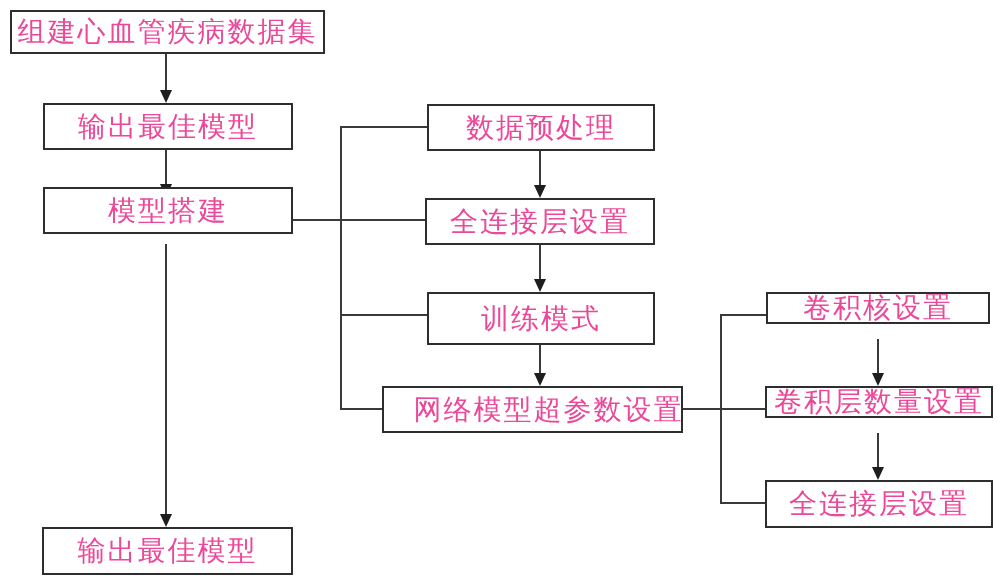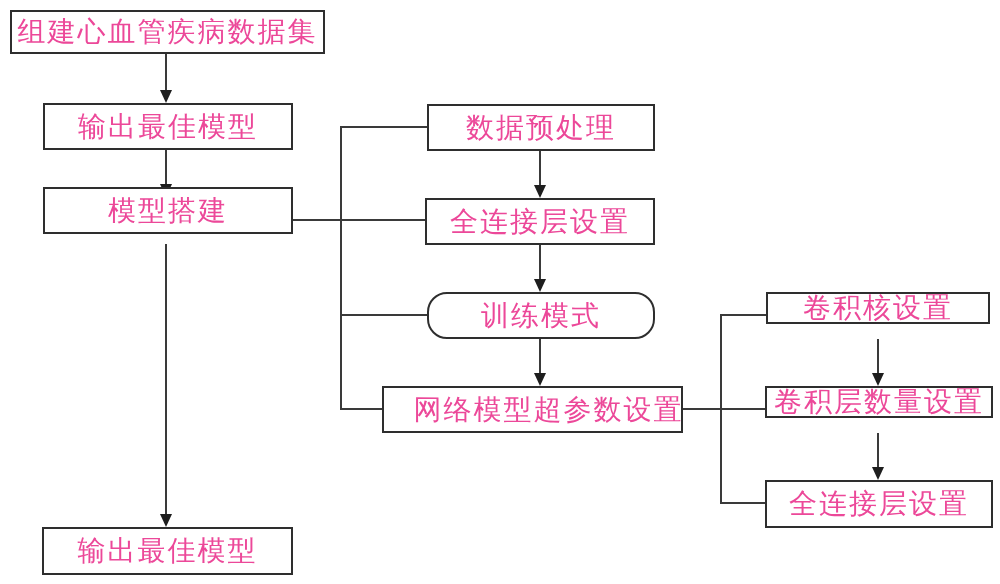--- a/index.html
+++ b/index.html
@@ -61,21 +61,21 @@
   <div class="node" style="left:43px; top:103px; width:250px; height:47px;">输出最佳模型</div>
 
   <div class="node" style="left:43px; top:187px; width:250px; height:47px;">模型搭建</div>
 
   <div class="node" style="left:42px; top:527px; width:251px; height:48px;">输出最佳模型</div>
 
   <div class="node" style="left:427px; top:104px; width:228px; height:47px;">数据预处理</div>
 
   <div class="node" style="left:425px; top:198px; width:230px; height:47px;">全连接层设置</div>
 
-  <div class="node" style="left:427px; top:292px; width:228px; height:47px;border-radius:20px;">训练模式</div>
+  <div class="node" style="left:427px; top:292px; width:228px; height:53px;">训练模式</div>
 
   <div class="node" style="left:382px; top:386px; width:301px; height:47px;padding-left:32px;">网络模型超参数设置</div>
 
   <div class="node" style="left:766px; top:292px; width:224px; height:32px;">卷积核设置</div>
 
   <div class="node" style="left:765px; top:386px; width:228px; height:32px;">卷积层数量设置</div>
 
   <div class="node" style="left:765px; top:480px; width:228px; height:48px;">全连接层设置</div>
 
   <div class="vline" style="left:165px; top:54px; height:36px;"></div>

